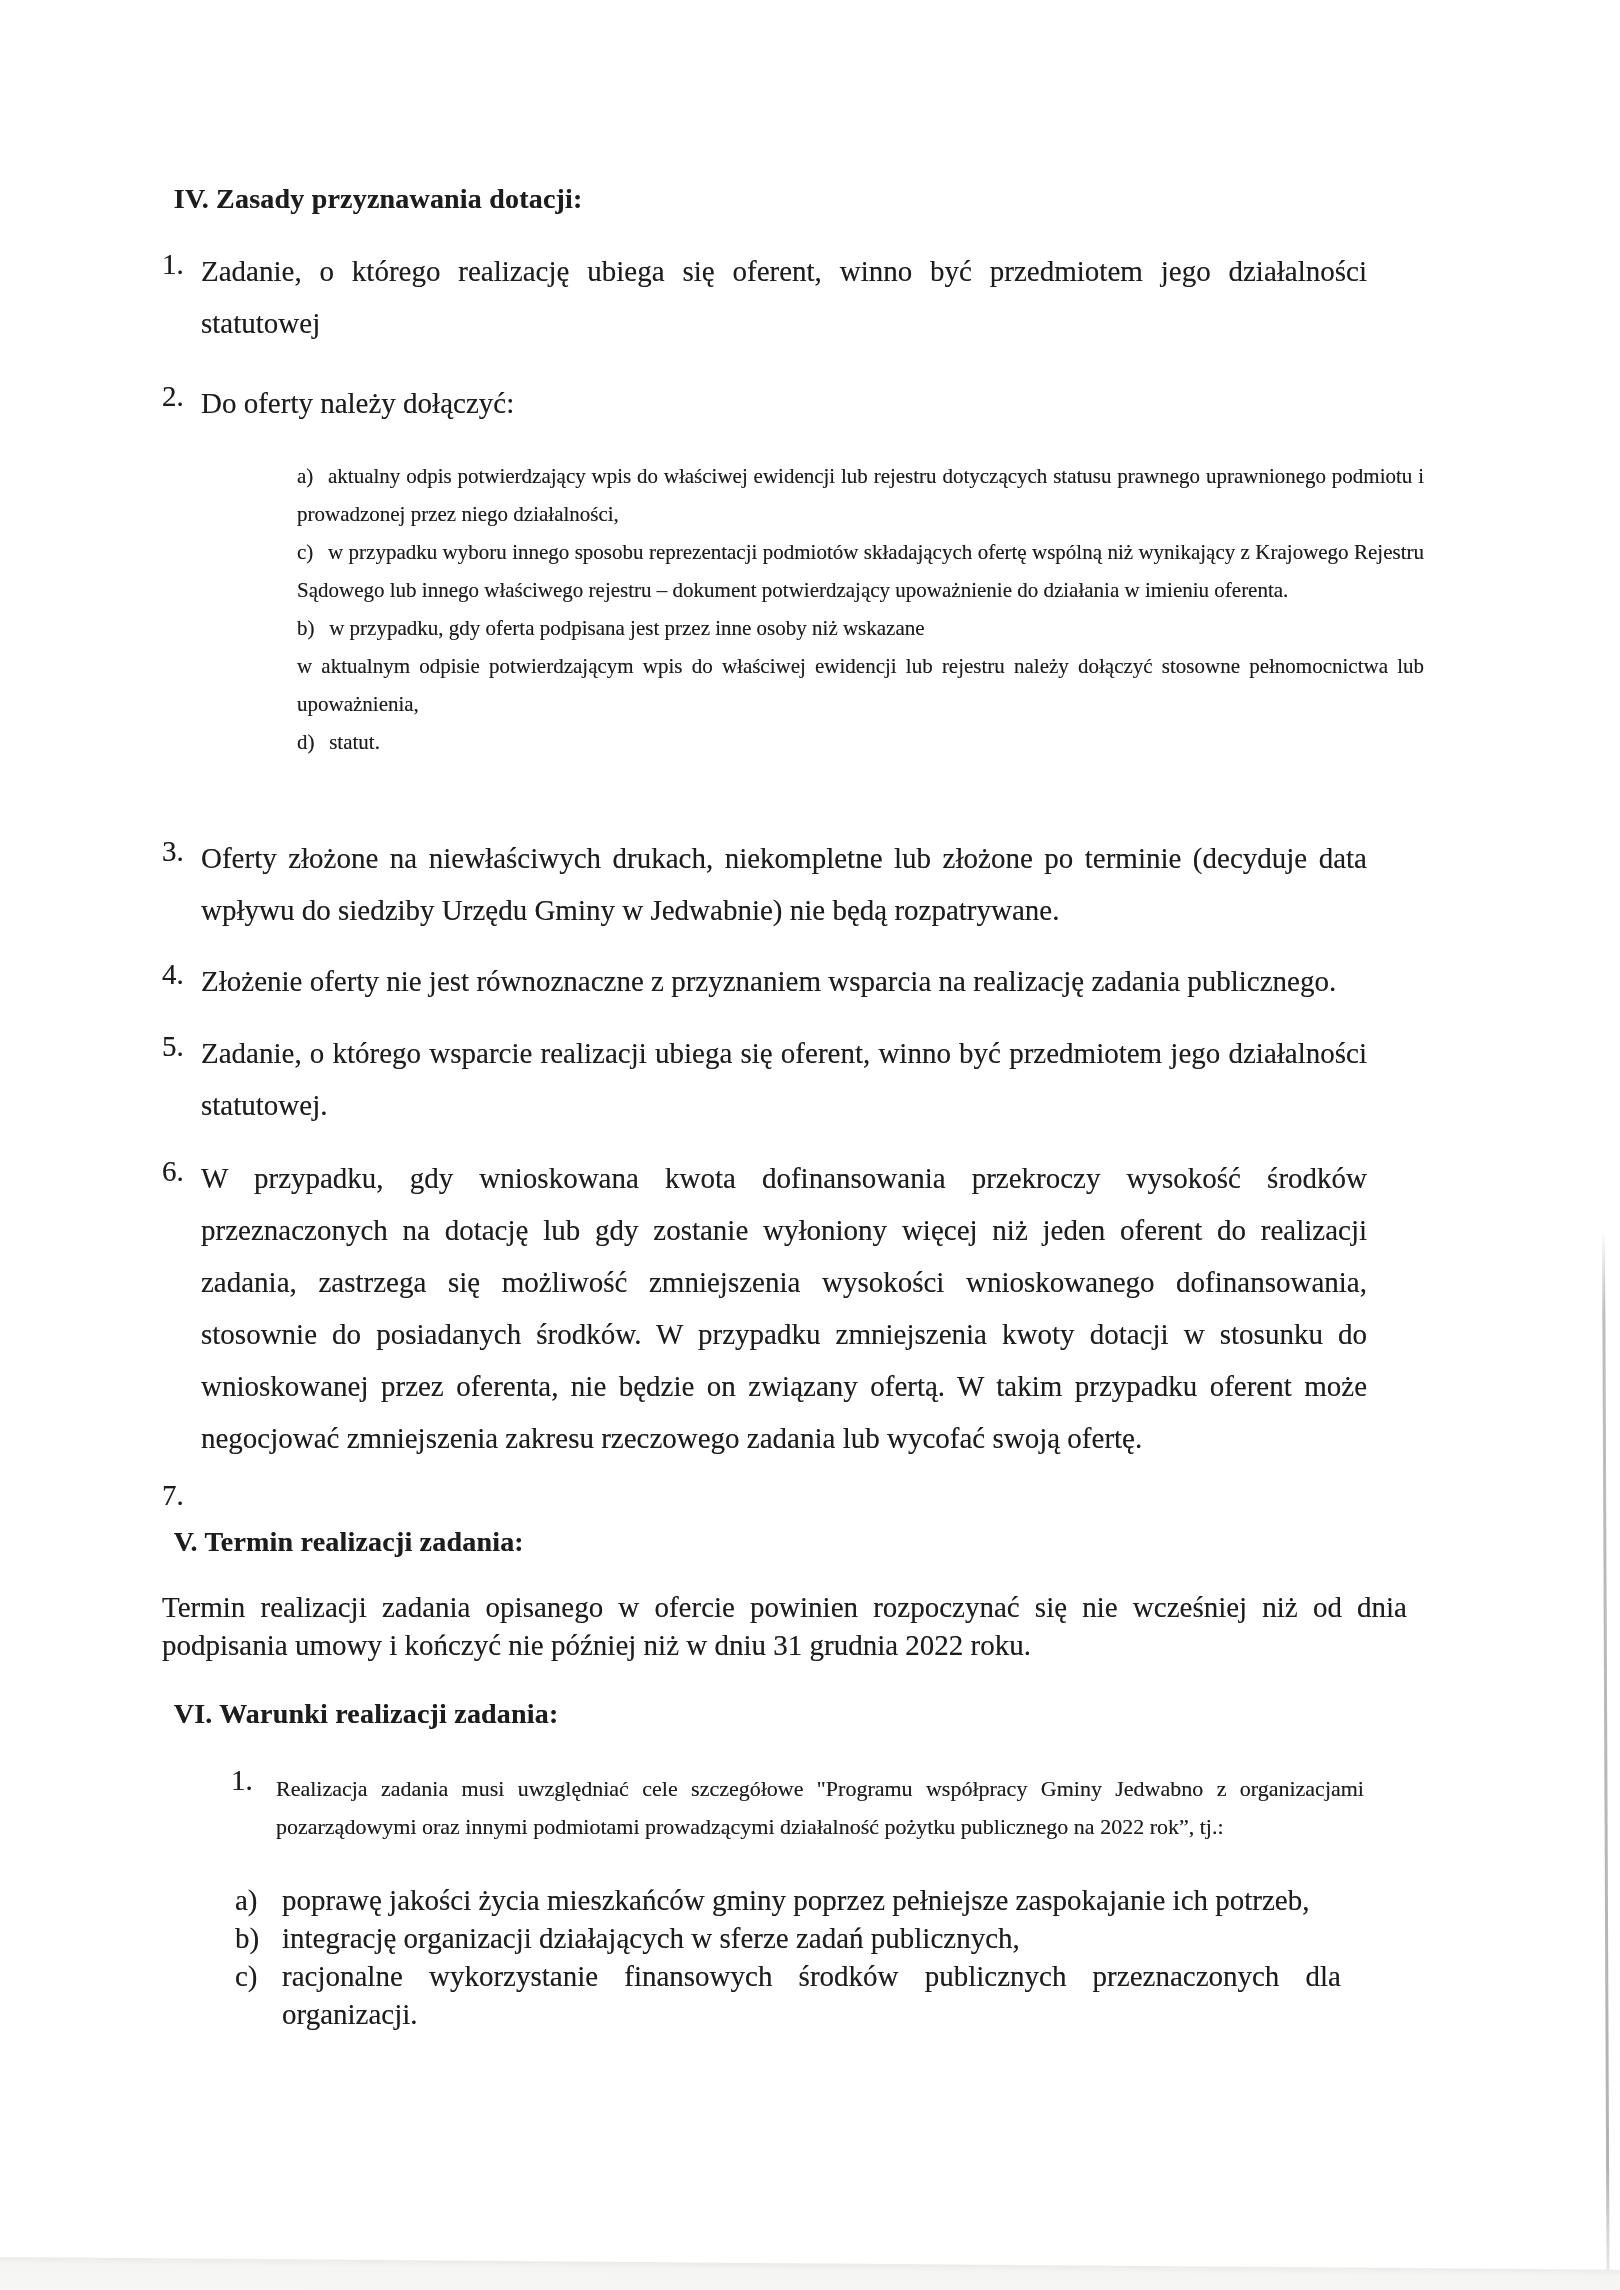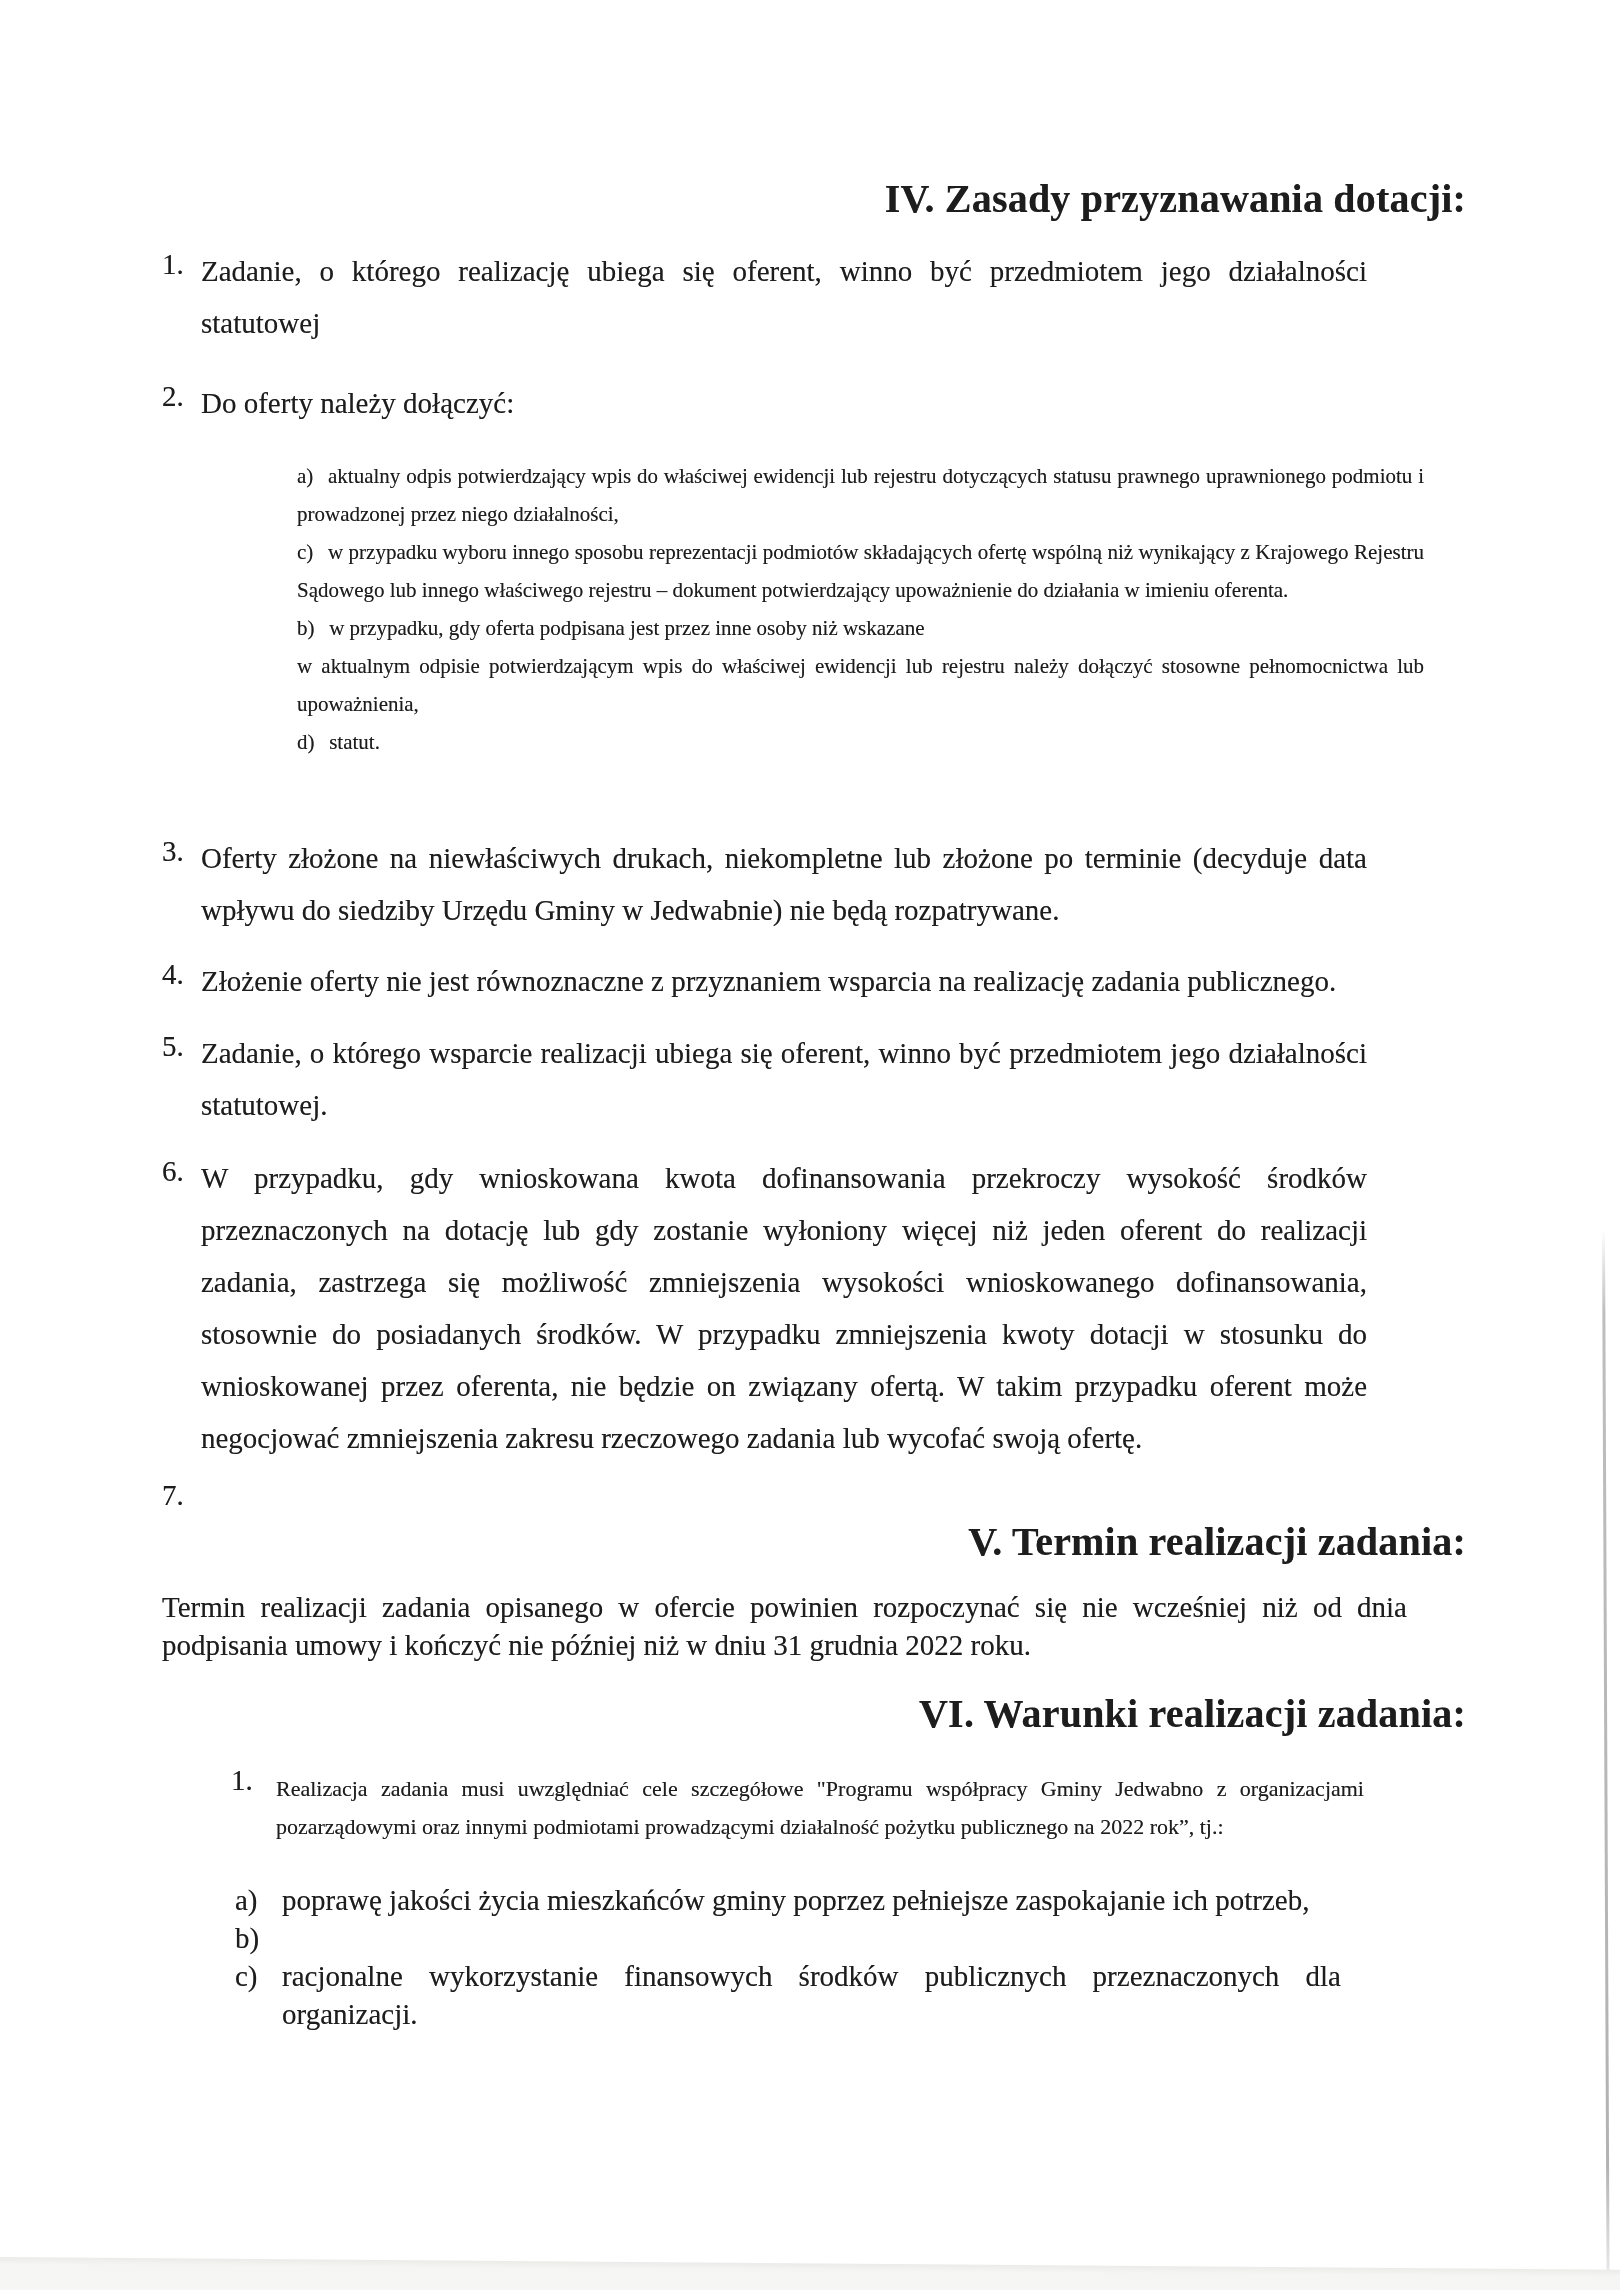--- a/index.html
+++ b/index.html
@@ -14,25 +14,24 @@
     text-shadow: 0 0 0.6px rgba(40,40,40,0.55);
   }
   .content {
     position: absolute;
     left: 162px;
     top: 178px;
     width: 1304px;
   }
   .sec-heading {
     margin: 0 0 0 11.8px;
-    font-size: 40px;
+    font-size: 28px;
     font-weight: bold;
     line-height: 41px;
     letter-spacing: 0.2px;
-    text-align: right;
   }
   .sec-heading.mt-v  { margin-top: 7px; }
   .sec-heading.mt-vi { margin-top: 29px; }
 
   .item { display: flex; align-items: flex-start; }
   .item .num {
     flex: 0 0 39px;
     font-size: 29px;
     line-height: 38px;
   }
@@ -186,20 +185,21 @@
       <div class="txt">Realizacja zadania musi uwzględniać cele szczegółowe "Programu współpracy Gminy Jedwabno z organizacjami pozarządowymi oraz innymi podmiotami prowadzącymi działalność pożytku publicznego na 2022 rok”, tj.:</div>
     </div>
 
     <div class="subs-vi">
       <div class="sub-vi">
         <span class="lbl">a)</span>
         <div class="txt">poprawę jakości życia mieszkańców gminy poprzez pełniejsze zaspokajanie ich potrzeb,</div>
       </div>
       <div class="sub-vi">
         <span class="lbl">b)</span>
+        <div class="txt">integrację organizacji działających w sferze zadań publicznych,</div>
       </div>
       <div class="sub-vi">
         <span class="lbl">c)</span>
         <div class="txt">racjonalne wykorzystanie finansowych środków publicznych przeznaczonych dla organizacji.</div>
       </div>
     </div>
 
   </div>
 
   <div class="scan-vline"></div>

